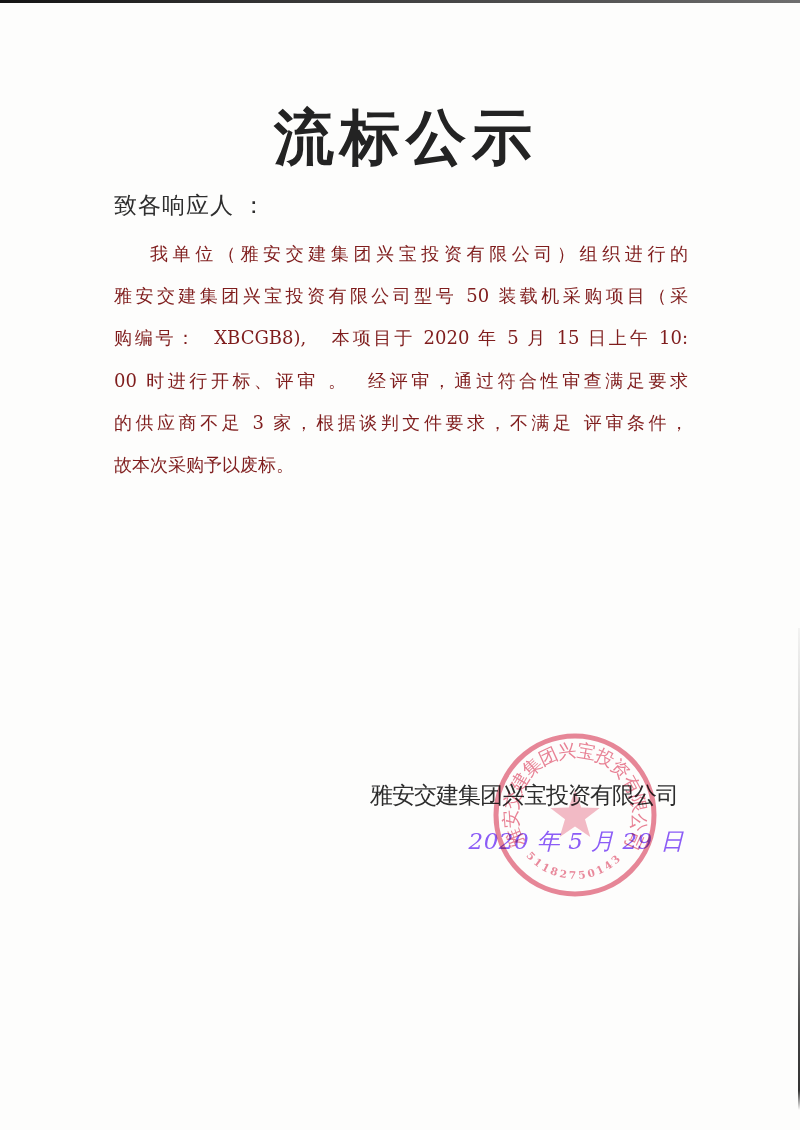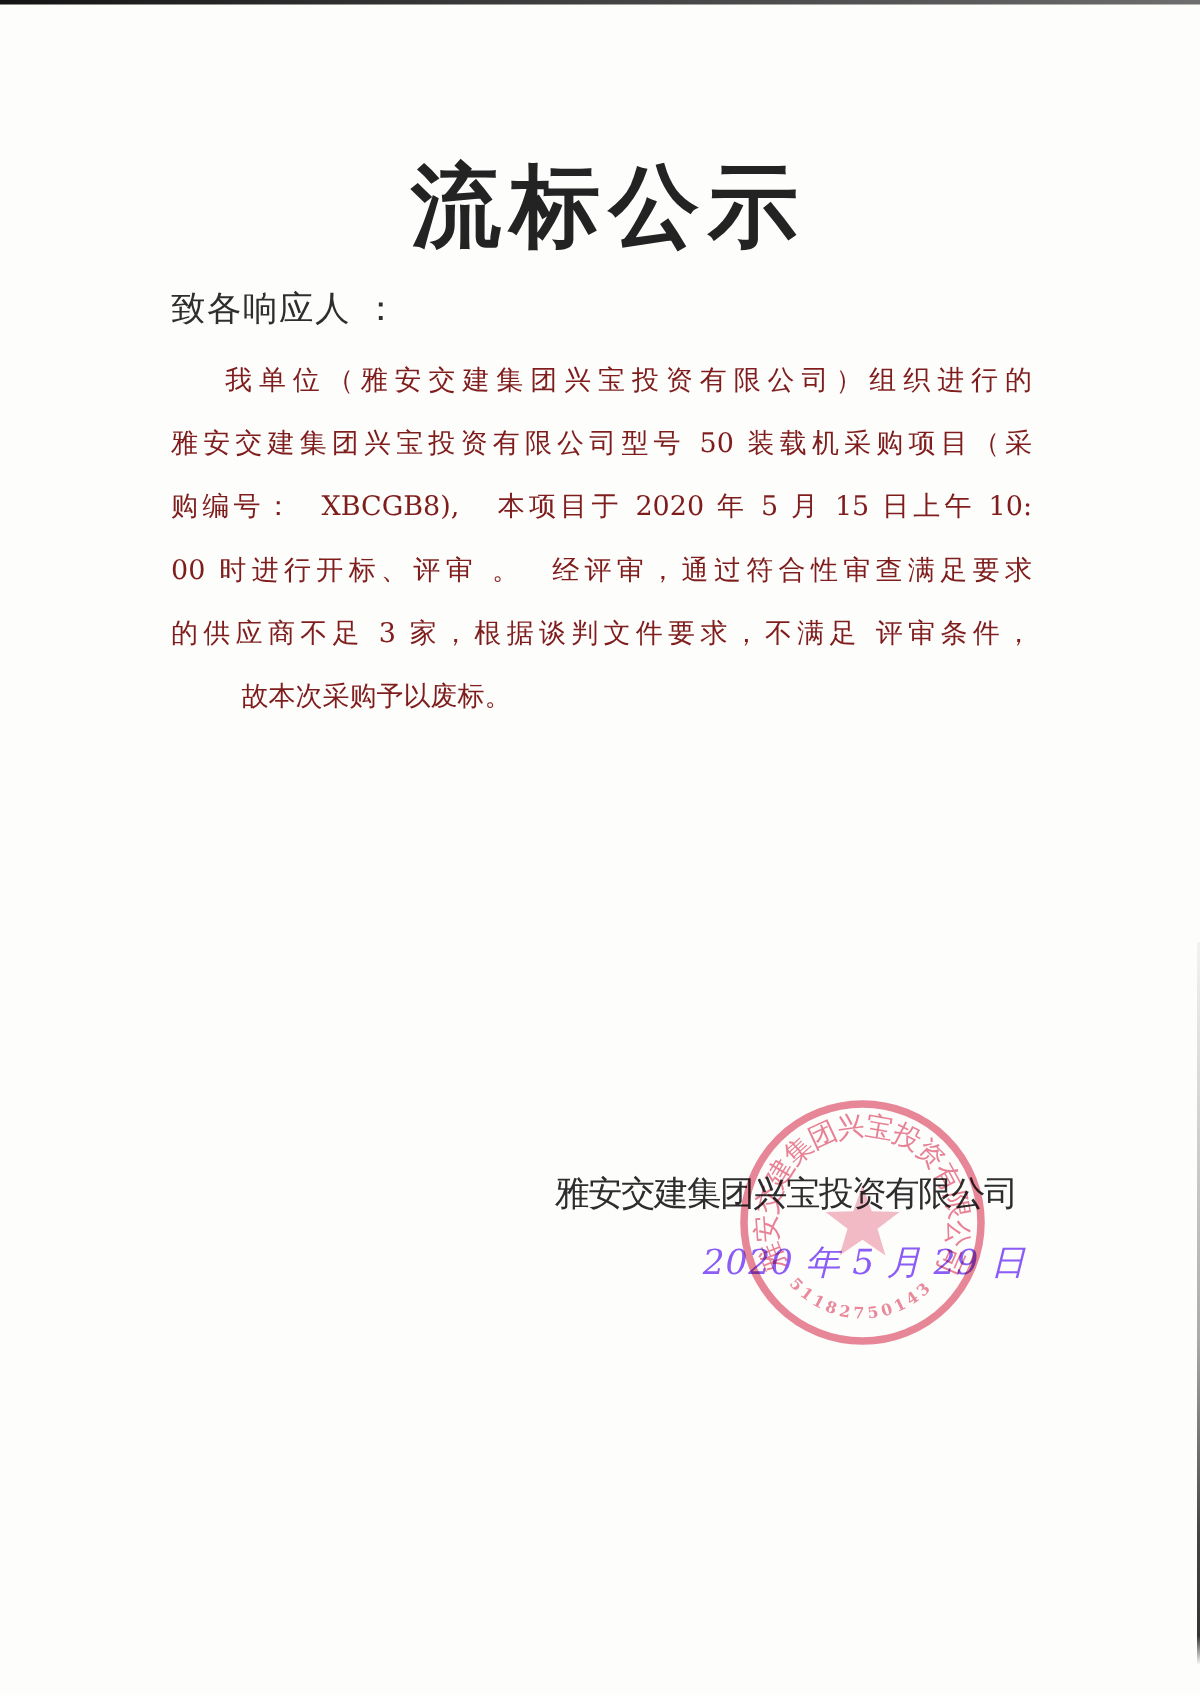--- a/index.html
+++ b/index.html
@@ -37,21 +37,21 @@
     position:absolute;left:114px;top:233px;width:574px;
     font-size:18px;line-height:42.2px;
     color:#7f1d1d;
   }
   .bline{
     text-align:justify;text-align-last:justify;
     text-justify:inter-character;
     height:42.2px;overflow:hidden;white-space:pre-wrap;
   }
   .bline.first{text-indent:2em;}
-  .bline.last{text-align:right;text-align-last:left;margin-left:47px;}
+  .bline.last{text-align:right;text-align-last:left;}
   .closing{
     position:absolute;left:114px;top:580px;
     font-size:23px;letter-spacing:1px;
   }
   .sig-company{
     position:absolute;right:122px;top:780px;
     font-size:23px;letter-spacing:-1px;
     color:#2d2d2d;
   }
   .sig-date{

